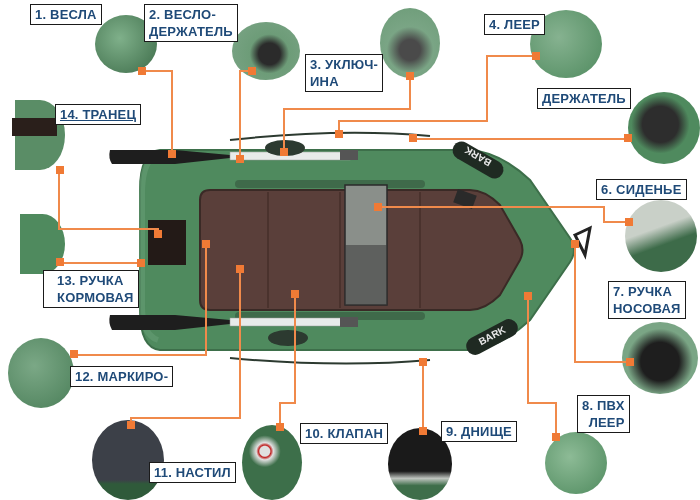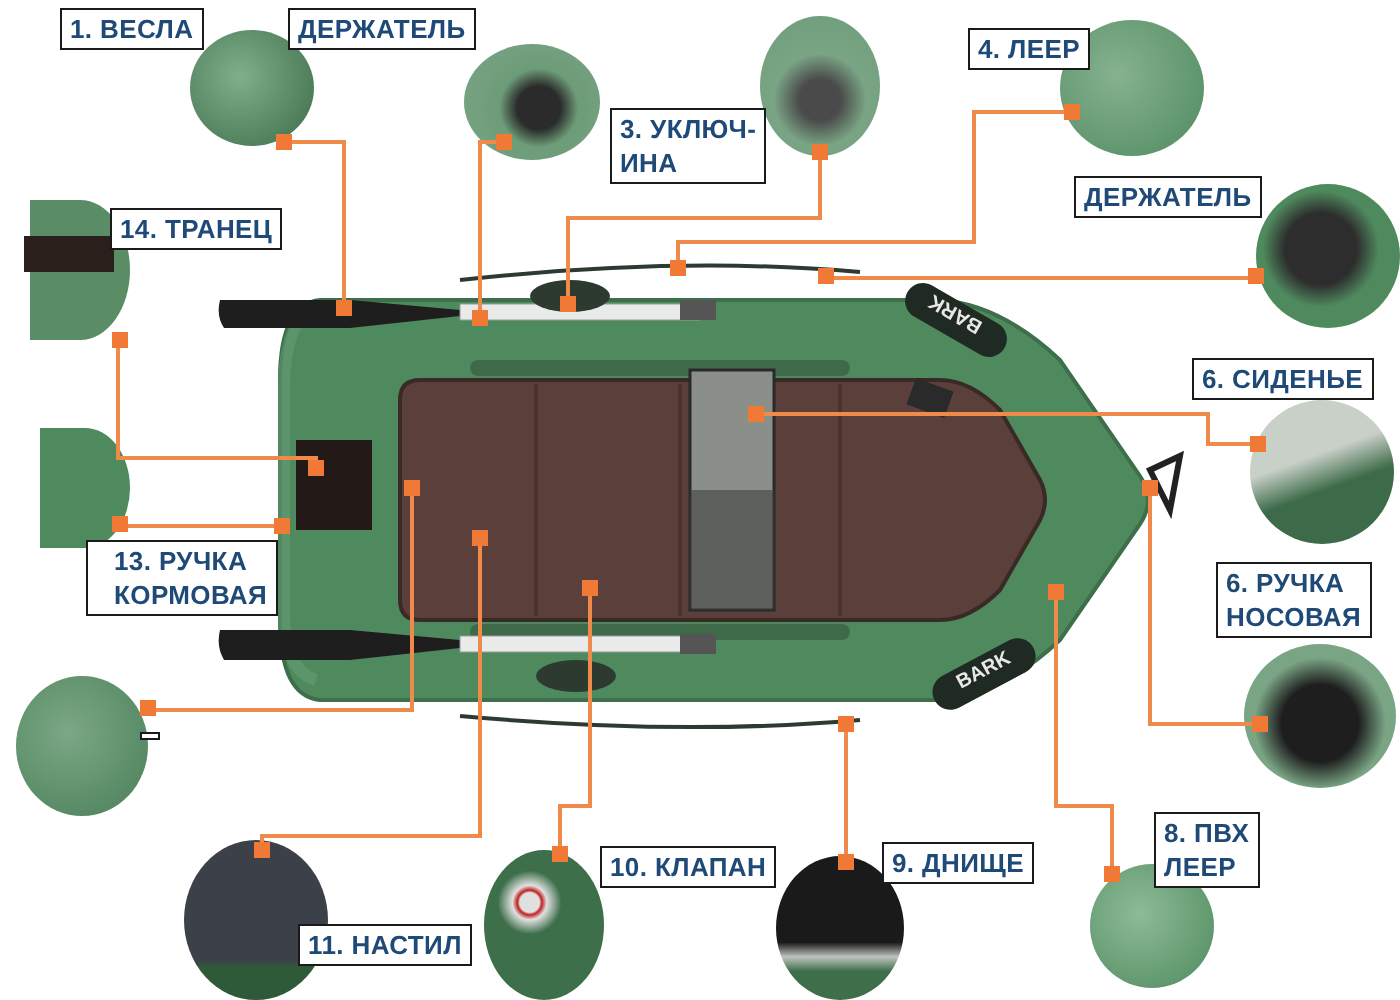--- a/index.html
+++ b/index.html
@@ -136,53 +136,55 @@
 <div class="dot" style="left:70px;top:350px;"></div>
 <div class="dot" style="left:56px;top:258px;"></div>
 <div class="dot" style="left:137px;top:259px;"></div>
 <div class="dot" style="left:56px;top:166px;"></div>
 <div class="dot" style="left:154px;top:230px;"></div>
 
 <div class="label" style="left:30px;top:4px;text-align:center;">
   <div>1. ВЕСЛА</div>
 </div>
 <div class="label" style="left:144px;top:4px;">
+  <div>2. ВЕСЛО-</div>
   <div>ДЕРЖАТЕЛЬ</div>
 </div>
 <div class="label" style="left:305px;top:54px;">
   <div>3. УКЛЮЧ-</div>
   <div>ИНА</div>
 </div>
 <div class="label" style="left:484px;top:14px;">
   <div>4. ЛЕЕР</div>
 </div>
 <div class="label" style="left:537px;top:88px;">
   <div>ДЕРЖАТЕЛЬ</div>
 </div>
 <div class="label" style="left:596px;top:179px;">
   <div>6. СИДЕНЬЕ</div>
 </div>
 <div class="label" style="left:608px;top:281px;">
-  <div>6. РУЧКА</div>
+  <div>7. РУЧКА</div>
   <div>НОСОВАЯ</div>
 </div>
-<div class="label" style="left:577px;top:406px;">
+<div class="label" style="left:577px;top:395px;text-align:right;">
   <div>8. ПВХ</div>
   <div>ЛЕЕР</div>
 </div>
 <div class="label" style="left:441px;top:421px;">
   <div>9. ДНИЩЕ</div>
 </div>
 <div class="label" style="left:300px;top:423px;">
   <div>10. КЛАПАН</div>
 </div>
 <div class="label" style="left:149px;top:462px;">
   <div>11. НАСТИЛ</div>
 </div>
 <div class="label" style="left:70px;top:366px;">
+  <div>12. МАРКИРО-</div>
 </div>
 <div class="label" style="left:43px;top:270px;padding-left:13px;">
   <div>13. РУЧКА</div>
   <div>КОРМОВАЯ</div>
 </div>
-<div class="label" style="left:55px;top:104px;">
+<div class="label" style="left:55px;top:104px;text-decoration:underline;">
   <div>14. ТРАНЕЦ</div>
 </div>
 
 </body></html>

